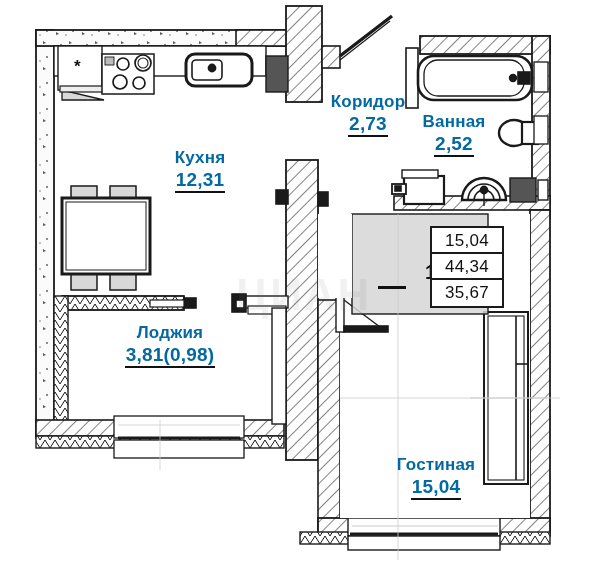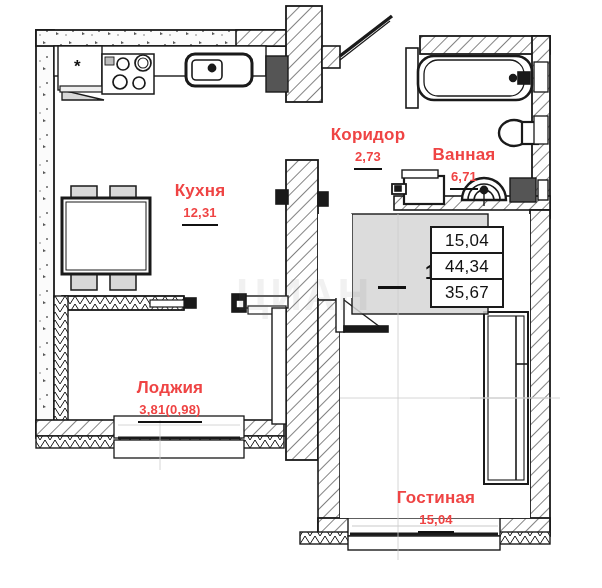--- a/index.html
+++ b/index.html
@@ -13,34 +13,33 @@
     height:588px;
     background:#ffffff;
     overflow:hidden;
   }
   #plan-svg{position:absolute;left:0;top:0;}
 
   
   .room-label{
     position:absolute;
     text-align:center;
-    color:#ef4444;
+    color:#0369a1;
     font-weight:bold;
     letter-spacing:0.2px;
     white-space:nowrap;
     user-select:none;
-    margin-top:33px;
   }
   .room-name{
     font-size:17px;
     line-height:19px;
     font-weight:bold;
   }
   .room-area{
-    font-size:13px;
+    font-size:19px;
     line-height:20px;
     font-weight:bold;
     display:inline-block;
     border-bottom:2.2px solid #111;
     padding:0 1px 1px 1px;
     margin-top:3px;
   }
 
   
   .info-table{
@@ -264,26 +263,26 @@
   <div class="room-label" style="left:140px;top:148px;width:120px;">
     <div class="room-name">Кухня</div>
     <div class="room-area">12,31</div>
   </div>
 
   <div class="room-label" style="left:318px;top:92px;width:100px;">
     <div class="room-name">Коридор</div>
     <div class="room-area">2,73</div>
   </div>
 
-  <div class="room-label" style="left:418px;top:112px;width:92px;text-align:center;">
+  <div class="room-label" style="left:408px;top:112px;width:92px;text-align:center;">
     <div class="room-name">Ванная</div>
-    <div class="room-area">6,71</div>
-  </div>
-
-  <div class="room-label" style="left:100px;top:345px;width:140px;">
+    <div class="room-area">2,52</div>
+  </div>
+
+  <div class="room-label" style="left:100px;top:323px;width:140px;">
     <div class="room-name">Лоджия</div>
     <div class="room-area">3,81(0,98)</div>
   </div>
 
   <div class="room-label" style="left:362px;top:455px;width:148px;">
     <div class="room-name">Гостиная</div>
     <div class="room-area">15,04</div>
   </div>
 
   <div class="type-badge" style="left:381px;top:261px;">

